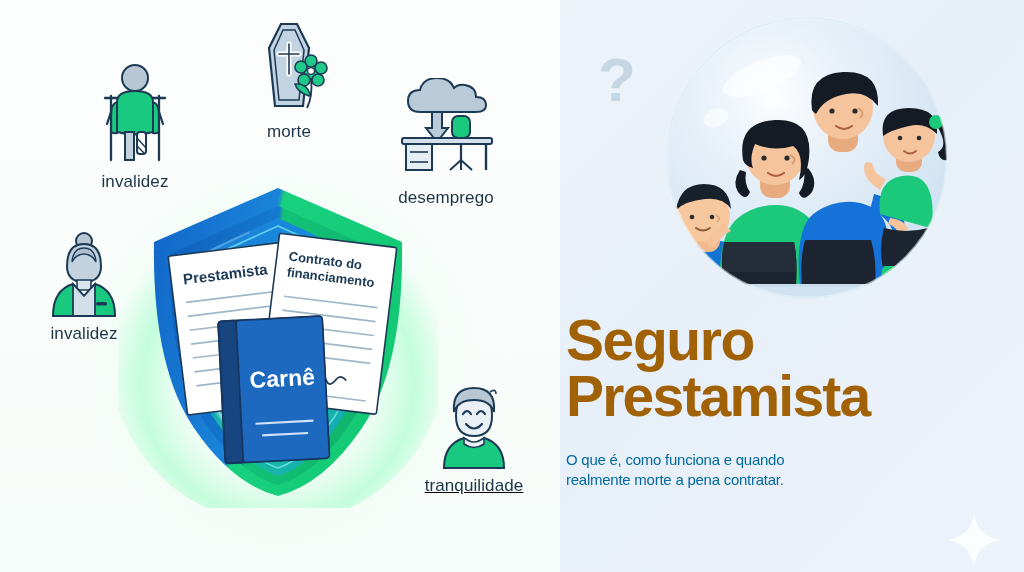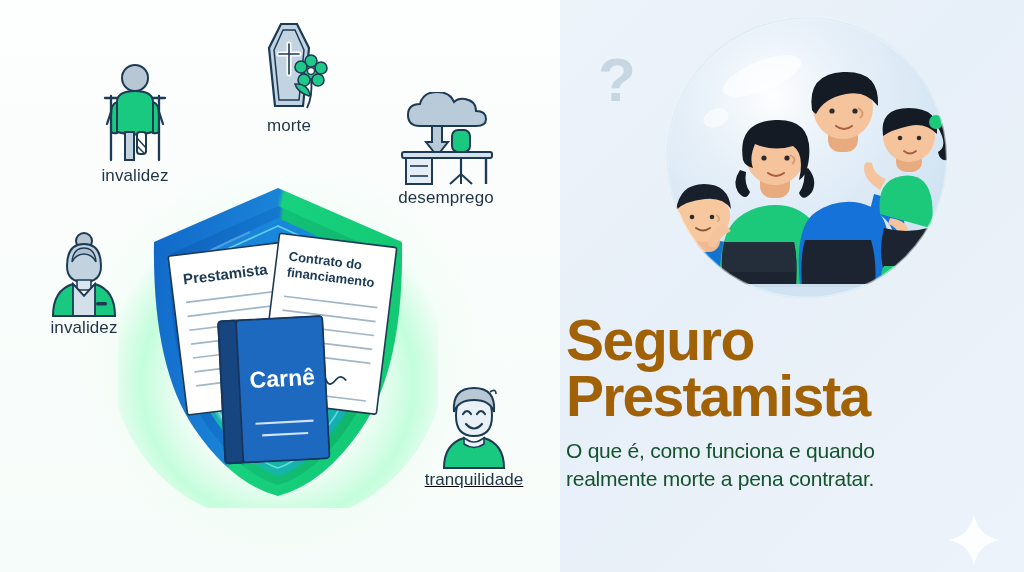--- a/index.html
+++ b/index.html
@@ -27,42 +27,42 @@
     position:absolute; top:0; left:0; width:560px; height:572px;
     background:
       radial-gradient(circle at 50% 62%, rgba(170,255,200,.42) 0%, rgba(190,255,215,.18) 22%, rgba(255,255,255,0) 44%),
       linear-gradient(180deg,#fdfefe 0%, #f9fdfb 55%, #f6fcf9 100%);
   }
 
   
   .icon-node{ position:absolute; display:flex; flex-direction:column; align-items:center; }
   .icon-node .glyph{ line-height:0; }
   .icon-node .cap{
-    margin-top:0; font-size:17px; color:#1f3346; letter-spacing:.1px;
+    margin-top:6px; font-size:17px; color:#1f3346; letter-spacing:.1px;
     text-align:center; line-height:1.12; white-space:pre-line;
   }
 
   
   .shield-wrap{ position:absolute; left:118px; top:178px; width:320px; height:330px; }
 
   
   .bubble-wrap{ position:absolute; left:612px; top:18px; width:390px; height:300px; }
   .qmark{
     position:absolute; left:598px; top:44px; font-size:62px; font-weight:bold;
     color:#b9ccdb; opacity:.72; font-family:"Liberation Sans", sans-serif;
   }
   .headline{
     position:absolute; left:566px; top:312px; width:440px;
     font-size:57px; font-weight:bold; line-height:.99;
     color:#a16207; letter-spacing:-1.4px;
   }
   .headline .l2{ display:block; letter-spacing:-1.8px; }
   .subhead{
-    position:absolute; left:566px; top:437px; width:420px;
-    font-size:21px; line-height:1.33; color:#14532d; letter-spacing:-.25px;
+    position:absolute; left:566px; top:450px; width:420px;
+    font-size:15px; line-height:1.33; color:#0369a1; letter-spacing:-.25px;
   }
   .sparkle{ position:absolute; left:946px; top:512px; }
 </style>
 </head>
 <body>
 
 <div id="stage">
 
   <div class="right-panel-2"></div>
   <div class="right-panel"></div>
@@ -284,21 +284,21 @@
           <circle cx="54" cy="49" r="6" fill="#1fc98a" stroke="#1d3a55" stroke-width="1.6"></circle>
           <circle cx="64" cy="53" r="3.4" fill="#ffffff" stroke="#1d3a55" stroke-width="1.2"></circle>
           <path d="M64 60 q2 18-4 30" stroke="#1d3a55" stroke-width="1.8" fill="none"></path>
           <path d="M62 78 q-12-4-14-12 q12-1 15 10z" fill="#1fc98a" stroke="#1d3a55" stroke-width="1.5"></path>
         </g>
       </svg>
     </span>
     <span class="cap">morte</span>
   </div>
 
-  <div class="icon-node" style="left:382px; top:92px; width:128px;">
+  <div class="icon-node" style="left:382px; top:78px; width:128px;gap:8px;">
     <span class="glyph">
       <svg width="108" height="96" viewBox="0 0 108 96">
         <path d="M28 34 q-12 0-12-11 q0-11 12-11 q3-12 17-12 q13 0 17 10 q4-4 11-3 q11 2 11 12 q10 0 10 8 q0 7-10 7 z" fill="#b9cbd9" stroke="#1d3a55" stroke-width="2"></path>
         <path d="M40 34 l0 16 l-6 0 l11 14 l11-14 l-6 0 l0-16 z" fill="#b9cbd9" stroke="#1d3a55" stroke-width="2"></path>
         <rect x="60" y="38" width="18" height="22" rx="6" fill="#18c97f" stroke="#1d3a55" stroke-width="2"></rect>
         <rect x="10" y="60" width="90" height="6" rx="2" fill="#d4e1ec" stroke="#1d3a55" stroke-width="2"></rect>
         <rect x="14" y="66" width="26" height="26" fill="#e6eef5" stroke="#1d3a55" stroke-width="2"></rect>
         <line x1="18" y1="74" x2="36" y2="74" stroke="#1d3a55" stroke-width="1.6"></line>
         <line x1="18" y1="84" x2="36" y2="84" stroke="#1d3a55" stroke-width="1.6"></line>
         <line x1="94" y1="66" x2="94" y2="92" stroke="#1d3a55" stroke-width="2.4"></line>

